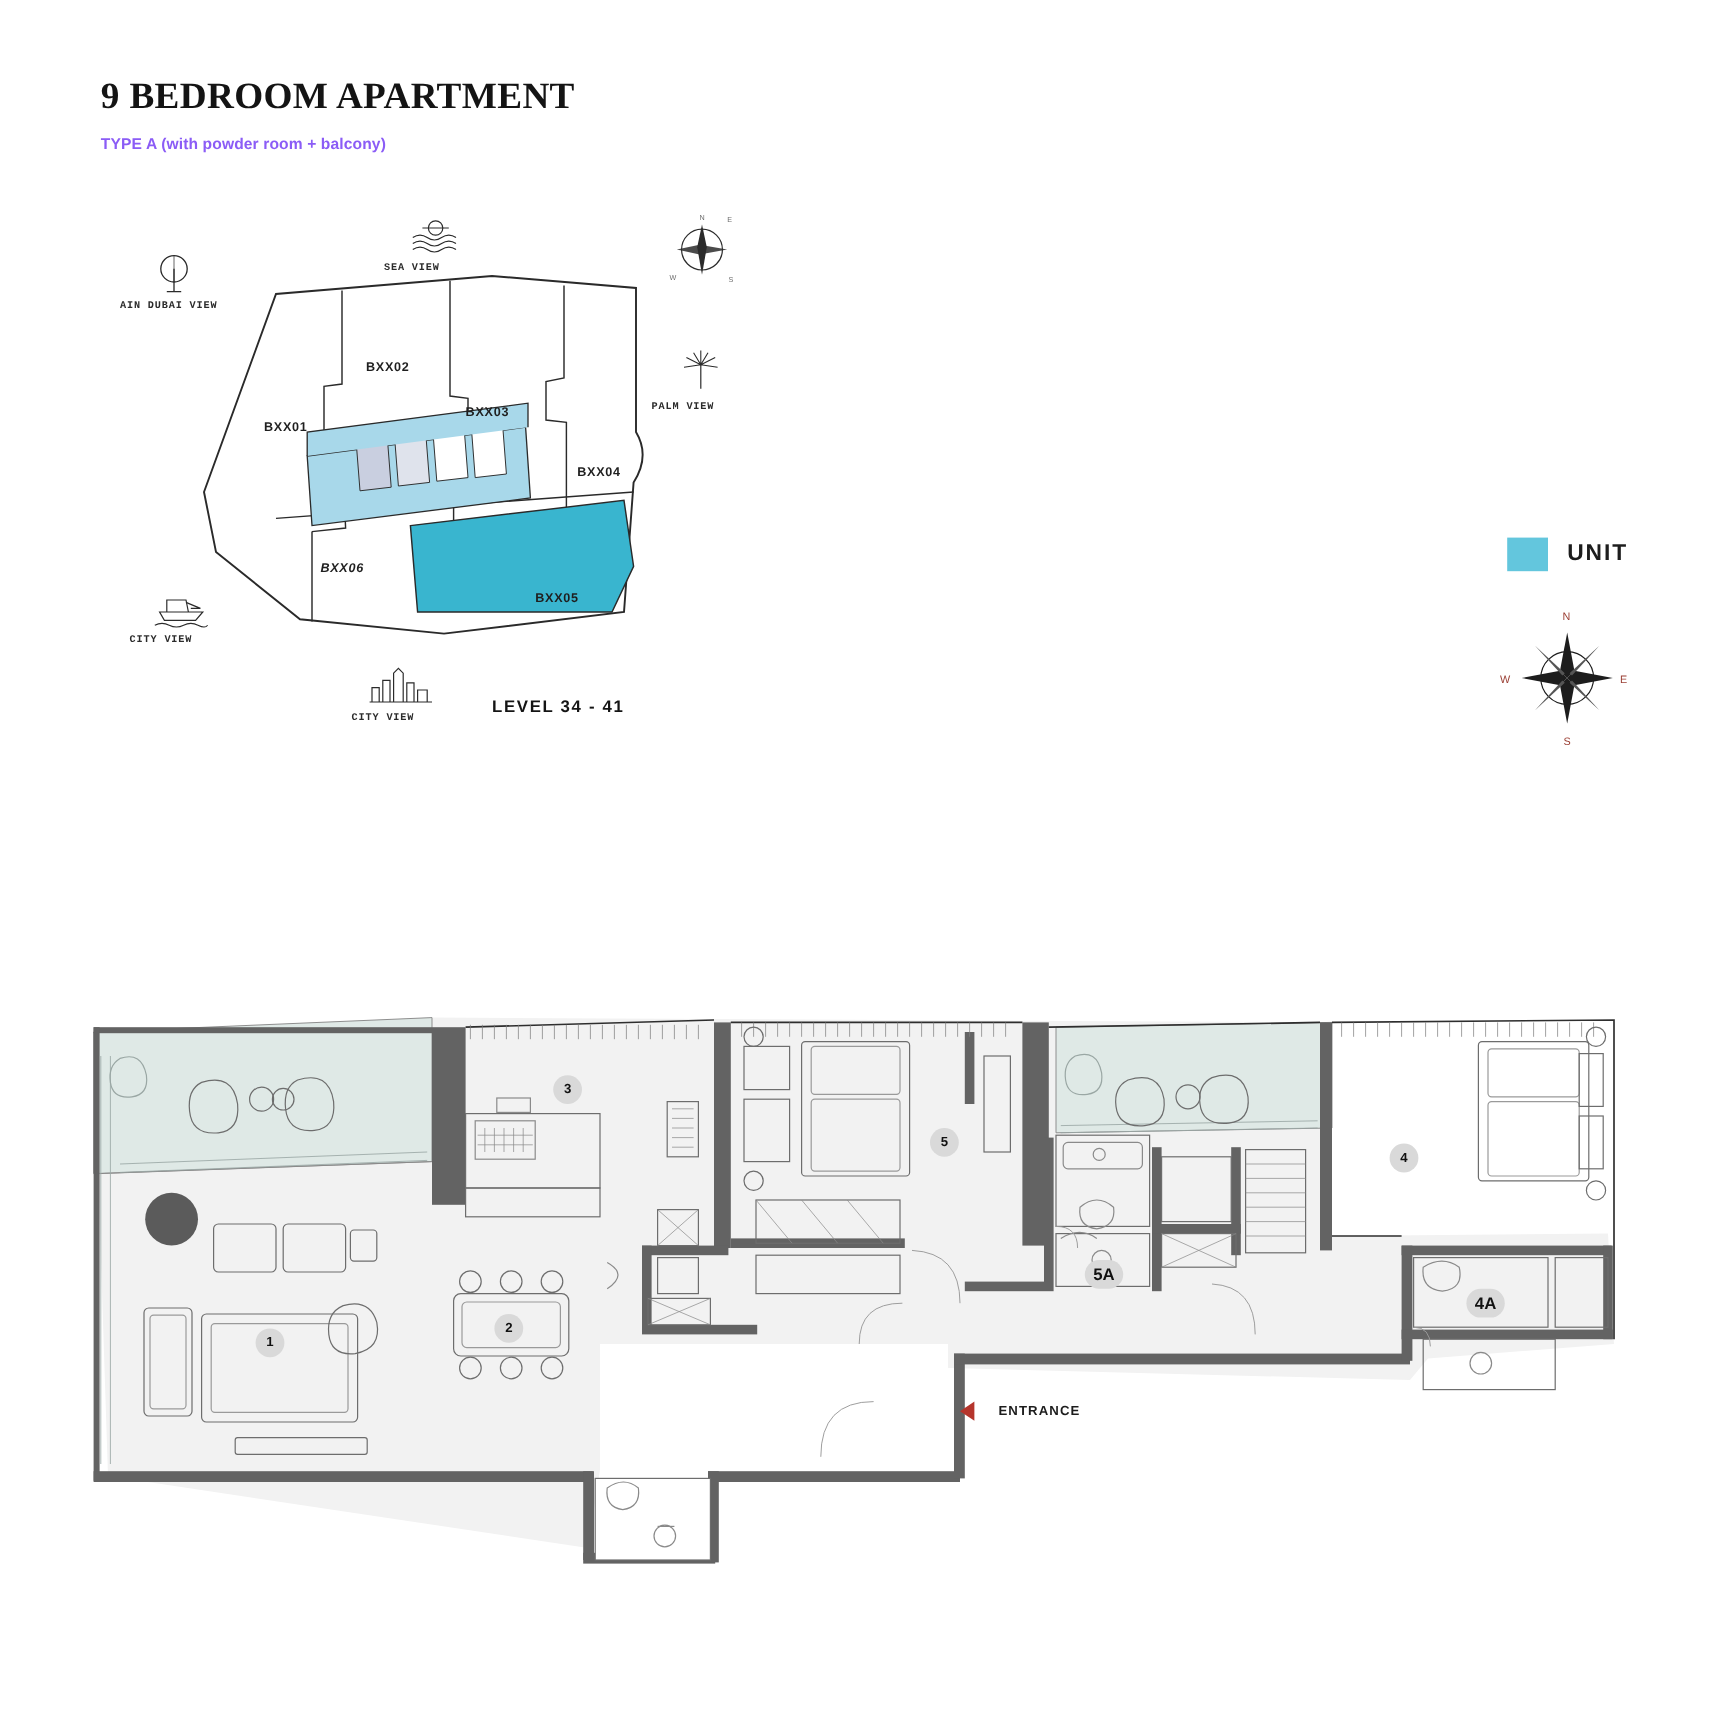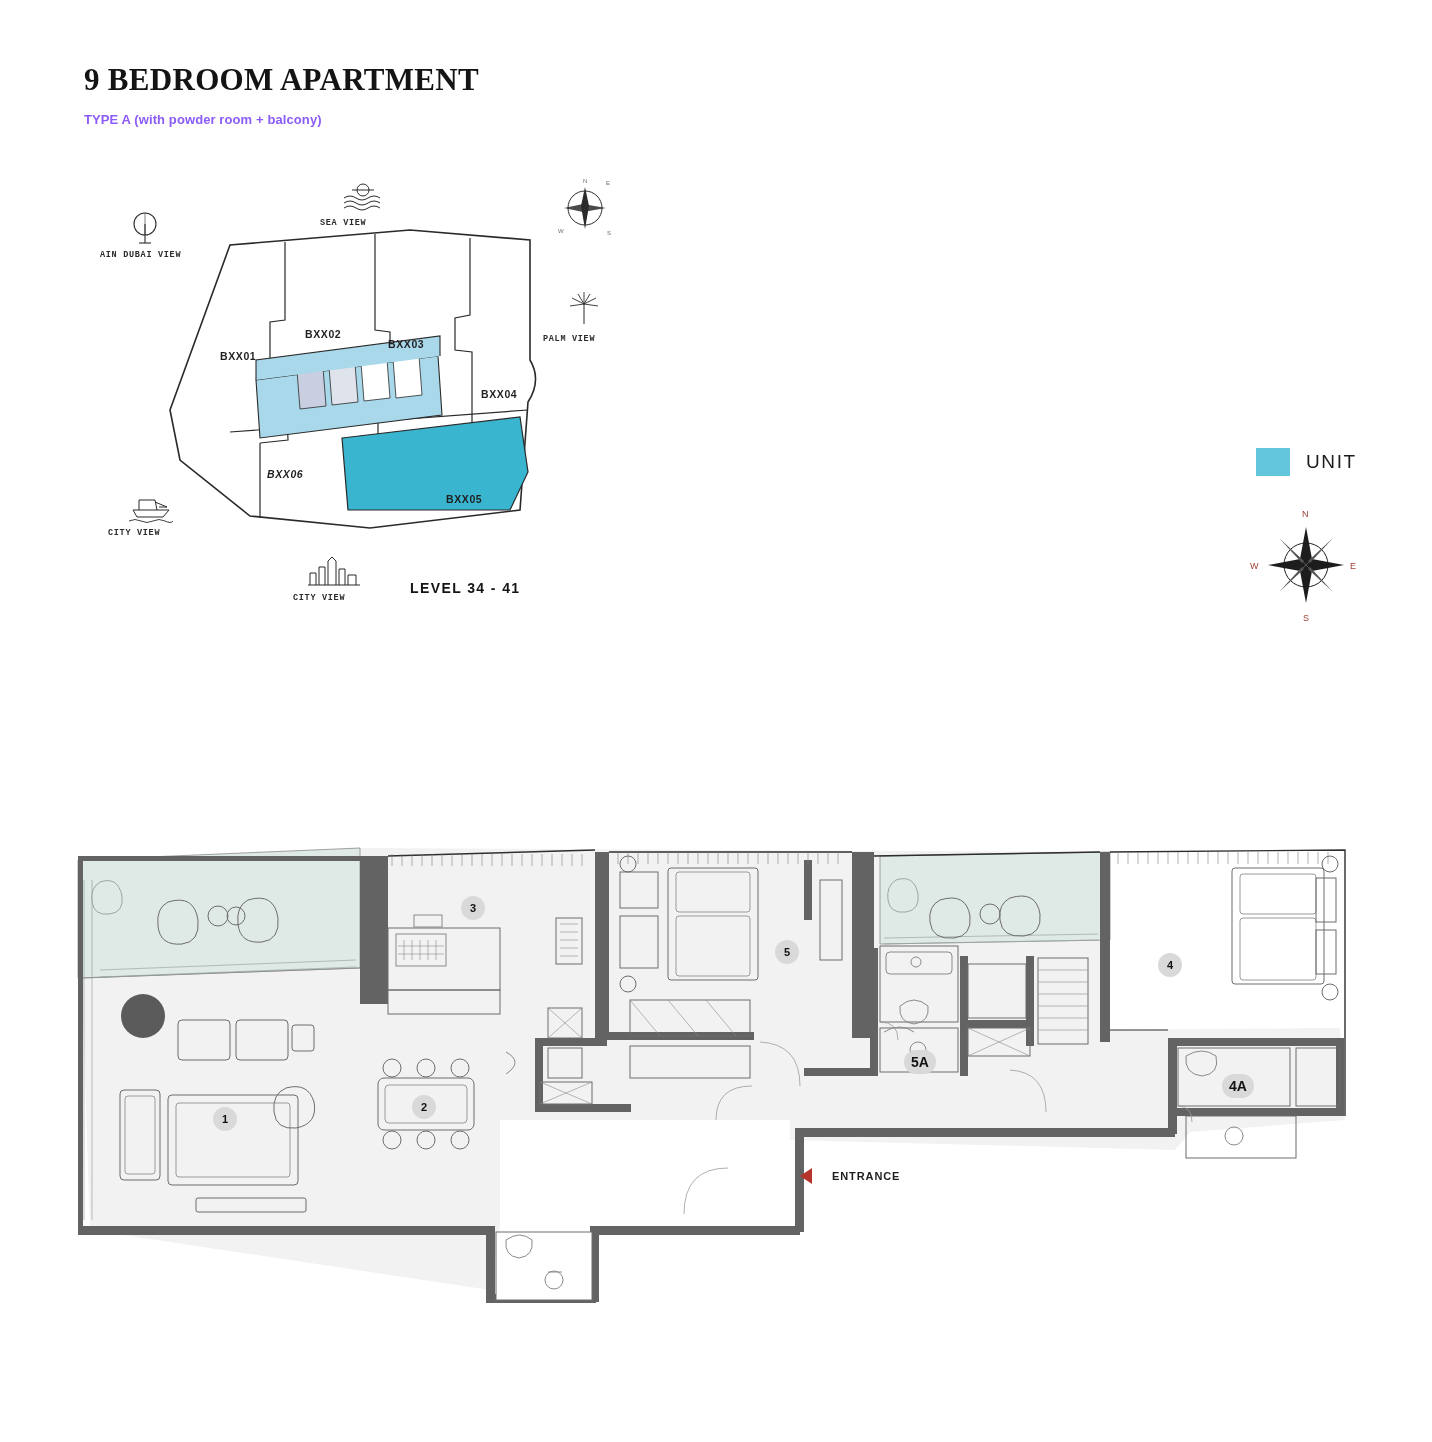--- a/index.html
+++ b/index.html
@@ -24,21 +24,21 @@
     font-size:8.5px;font-weight:700;letter-spacing:.7px;color:#2b2b2b;margin-top:4px;white-space:nowrap;
   }
   .kp-svg{display:block;margin:0 auto;}
 
   .level-label{
     position:absolute;left:410px;top:580px;font-size:14px;font-weight:700;letter-spacing:1.4px;color:#141414;
   }
 
   .unit-legend{position:absolute;left:1256px;top:448px;display:flex;align-items:center;gap:16px;}
   .unit-swatch{width:34px;height:28px;background:#63c6dd;}
-  .unit-legend .txt{font-size:19px;letter-spacing:1.6px;color:#1d1d1d;}
+  .unit-legend .txt{font-size:19px;letter-spacing:1.6px;color:#1d1d1d;font-weight:bold;}
 
   .plate-label{
     position:absolute;font-size:10.5px;font-weight:600;letter-spacing:.6px;color:#1f1f1f;
   }
 
   
   .floorplan{position:absolute;left:0;top:820px;width:1432px;height:560px;}
 
   .room-tag{
     position:absolute;width:24px;height:24px;border-radius:50%;
@@ -78,21 +78,21 @@
     <path d="M186 148 L212 145 L216 196 L190 199 Z" fill="#c9cfe0" stroke="#2a2a2a" stroke-width="0.8"></path>
     <path d="M218 144 L244 141 L248 192 L222 195 Z" fill="#dfe3ec" stroke="#2a2a2a" stroke-width="0.8"></path>
     <path d="M250 140 L276 137 L280 188 L254 191 Z" fill="#ffffff" stroke="#2a2a2a" stroke-width="0.8"></path>
     <path d="M282 136 L308 133 L312 185 L286 188 Z" fill="#ffffff" stroke="#2a2a2a" stroke-width="0.8"></path>
     <path d="M146 170 L146 150 L330 126 L330 146" fill="#a8d8ea" stroke="#2a2a2a" stroke-width="1.1"></path>
 
     <path d="M232 228 L410 207 L418 262 L400 300 L238 300 Z" fill="#39b5cf" stroke="#2a2a2a" stroke-width="1.2"></path>
   </svg>
 
   <div class="plate-label" style="left:220px;top:190px;">BXX01</div>
-  <div class="plate-label" style="left:305px;top:168px;">BXX02</div>
+  <div class="plate-label" style="left:305px;top:140px;">BXX02</div>
   <div class="plate-label" style="left:388px;top:178px;">BXX03</div>
   <div class="plate-label" style="left:481px;top:228px;">BXX04</div>
   <div class="plate-label" style="left:446px;top:333px;">BXX05</div>
   <div class="plate-label" style="left:267px;top:308px;font-style:italic;">BXX06</div>
 
   <div class="kp-icon" style="left:100px;top:50px;width:90px;">
     <svg class="kp-svg" width="36" height="36" viewBox="0 0 36 36">
       <circle cx="18" cy="14" r="11" fill="none" stroke="#2b2b2b" stroke-width="1.1"></circle>
       <line x1="18" y1="14" x2="18" y2="33" stroke="#2b2b2b" stroke-width="1.1"></line>
       <line x1="12" y1="33" x2="24" y2="33" stroke="#2b2b2b" stroke-width="1.1"></line>

